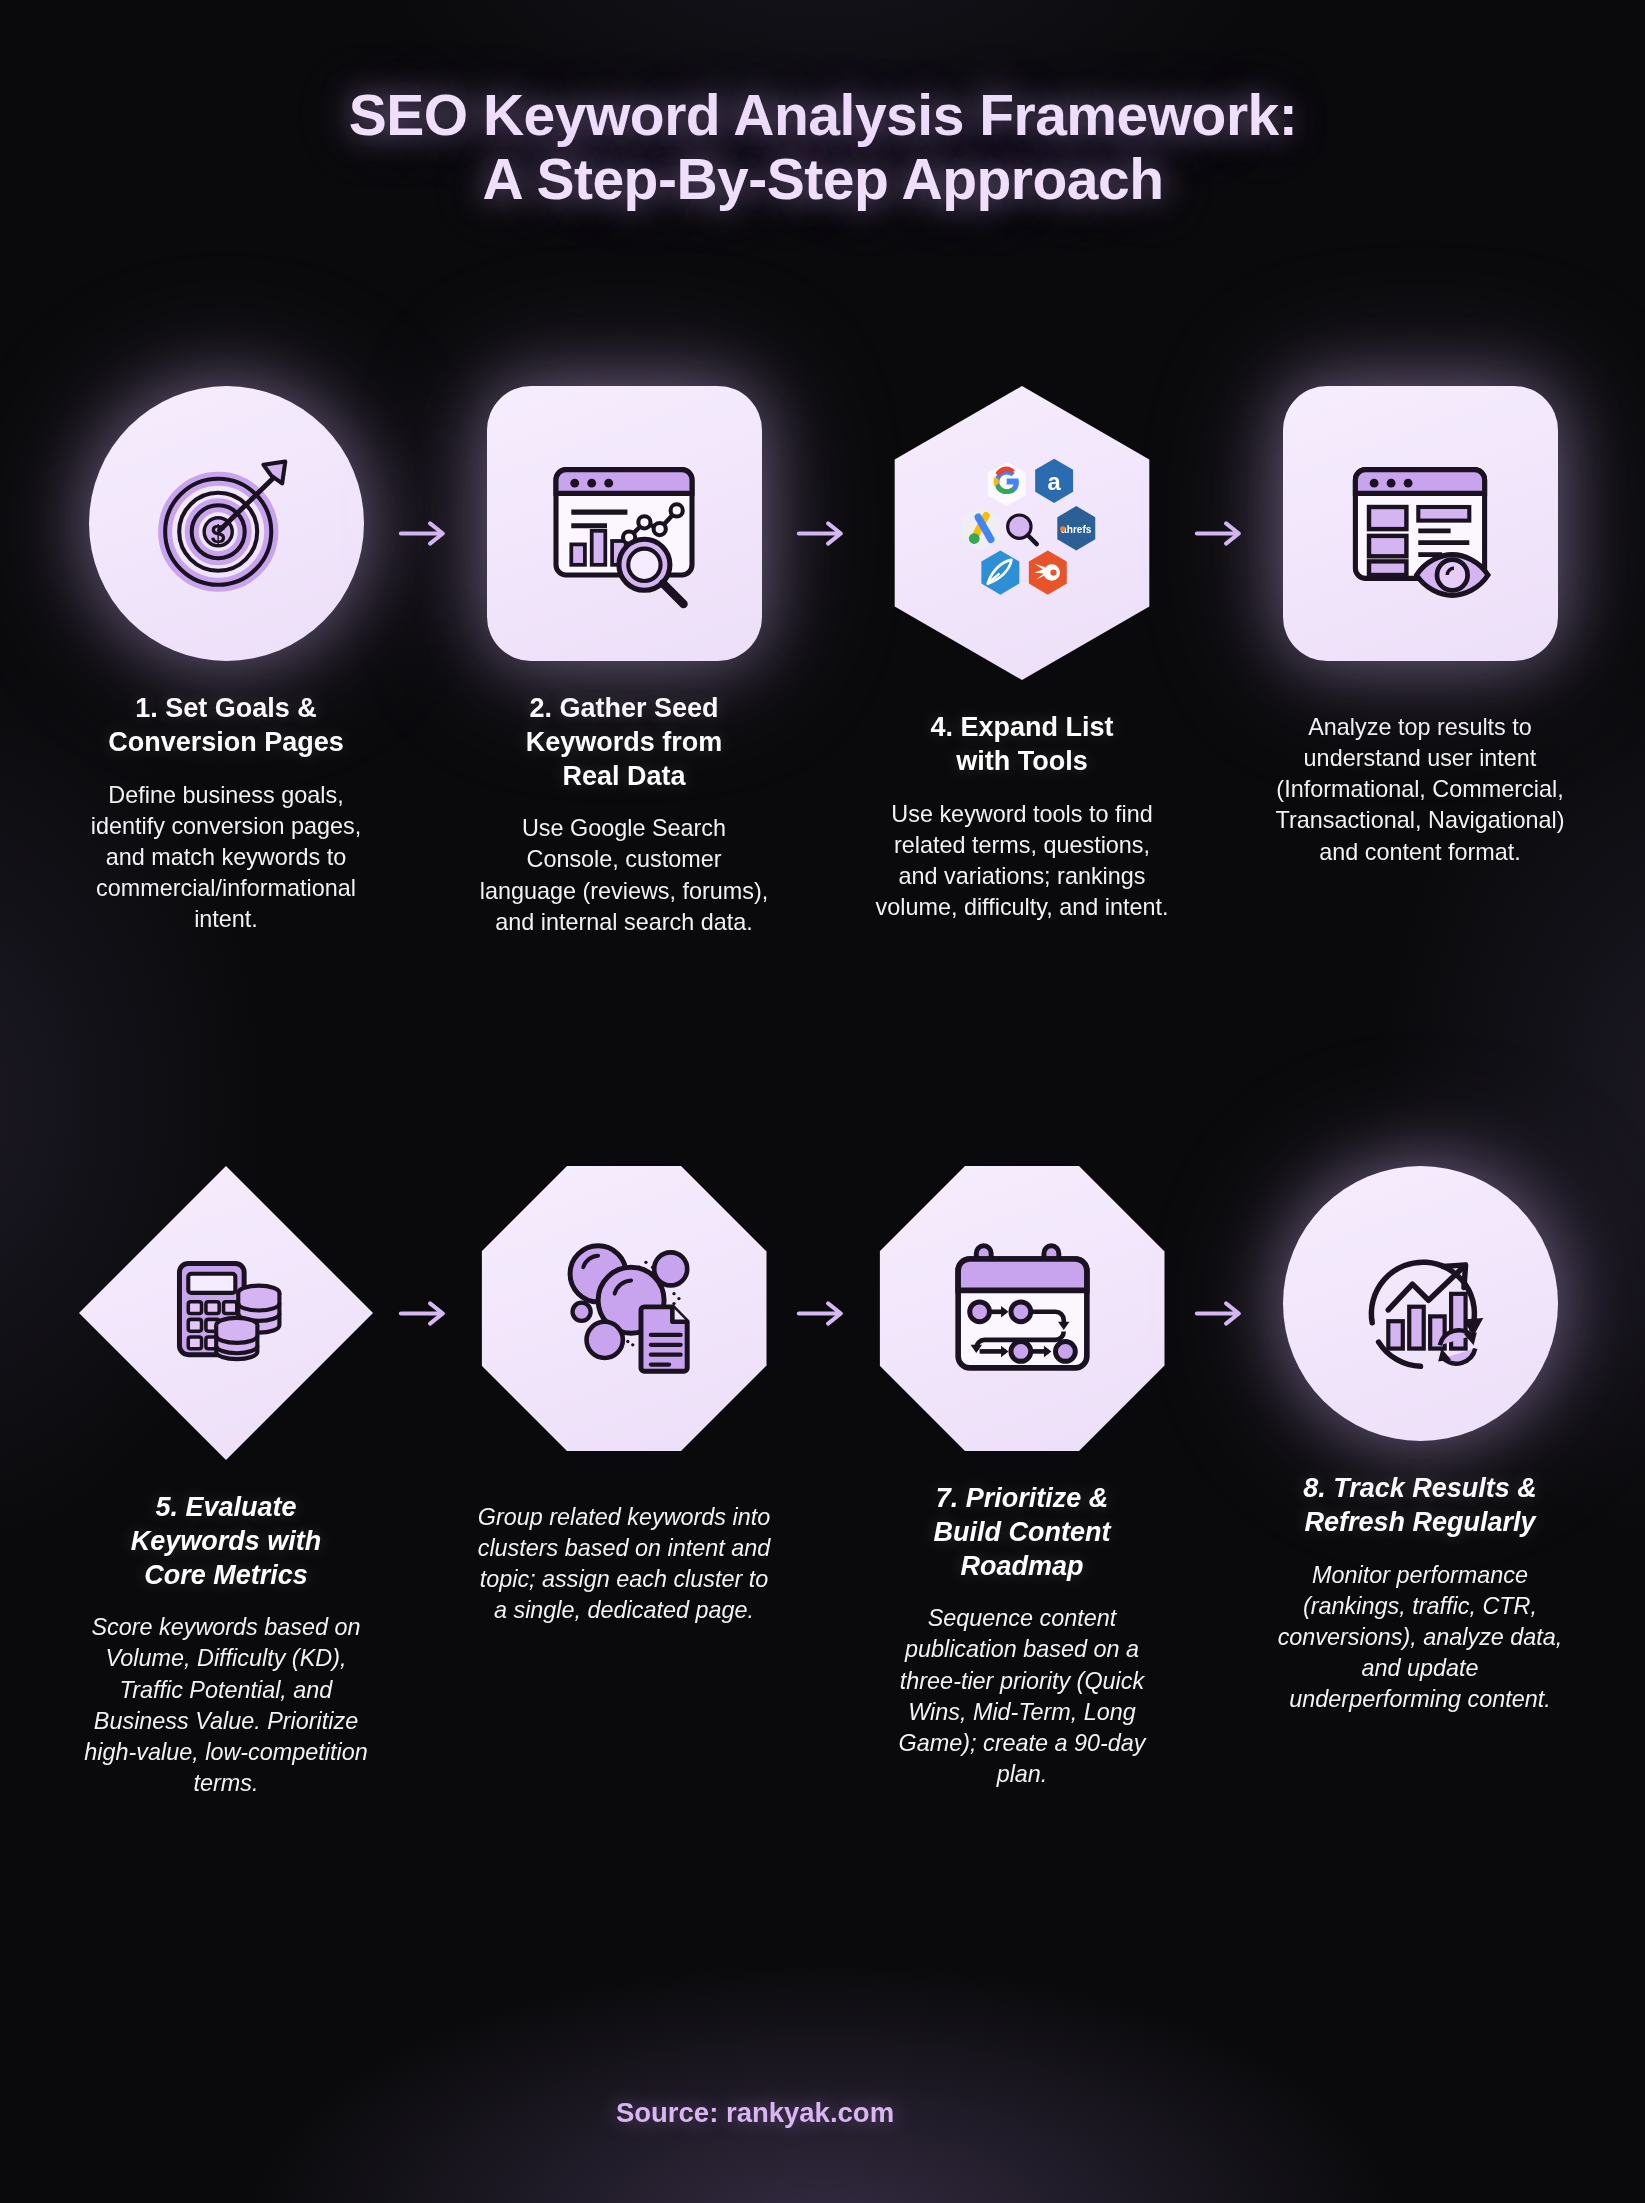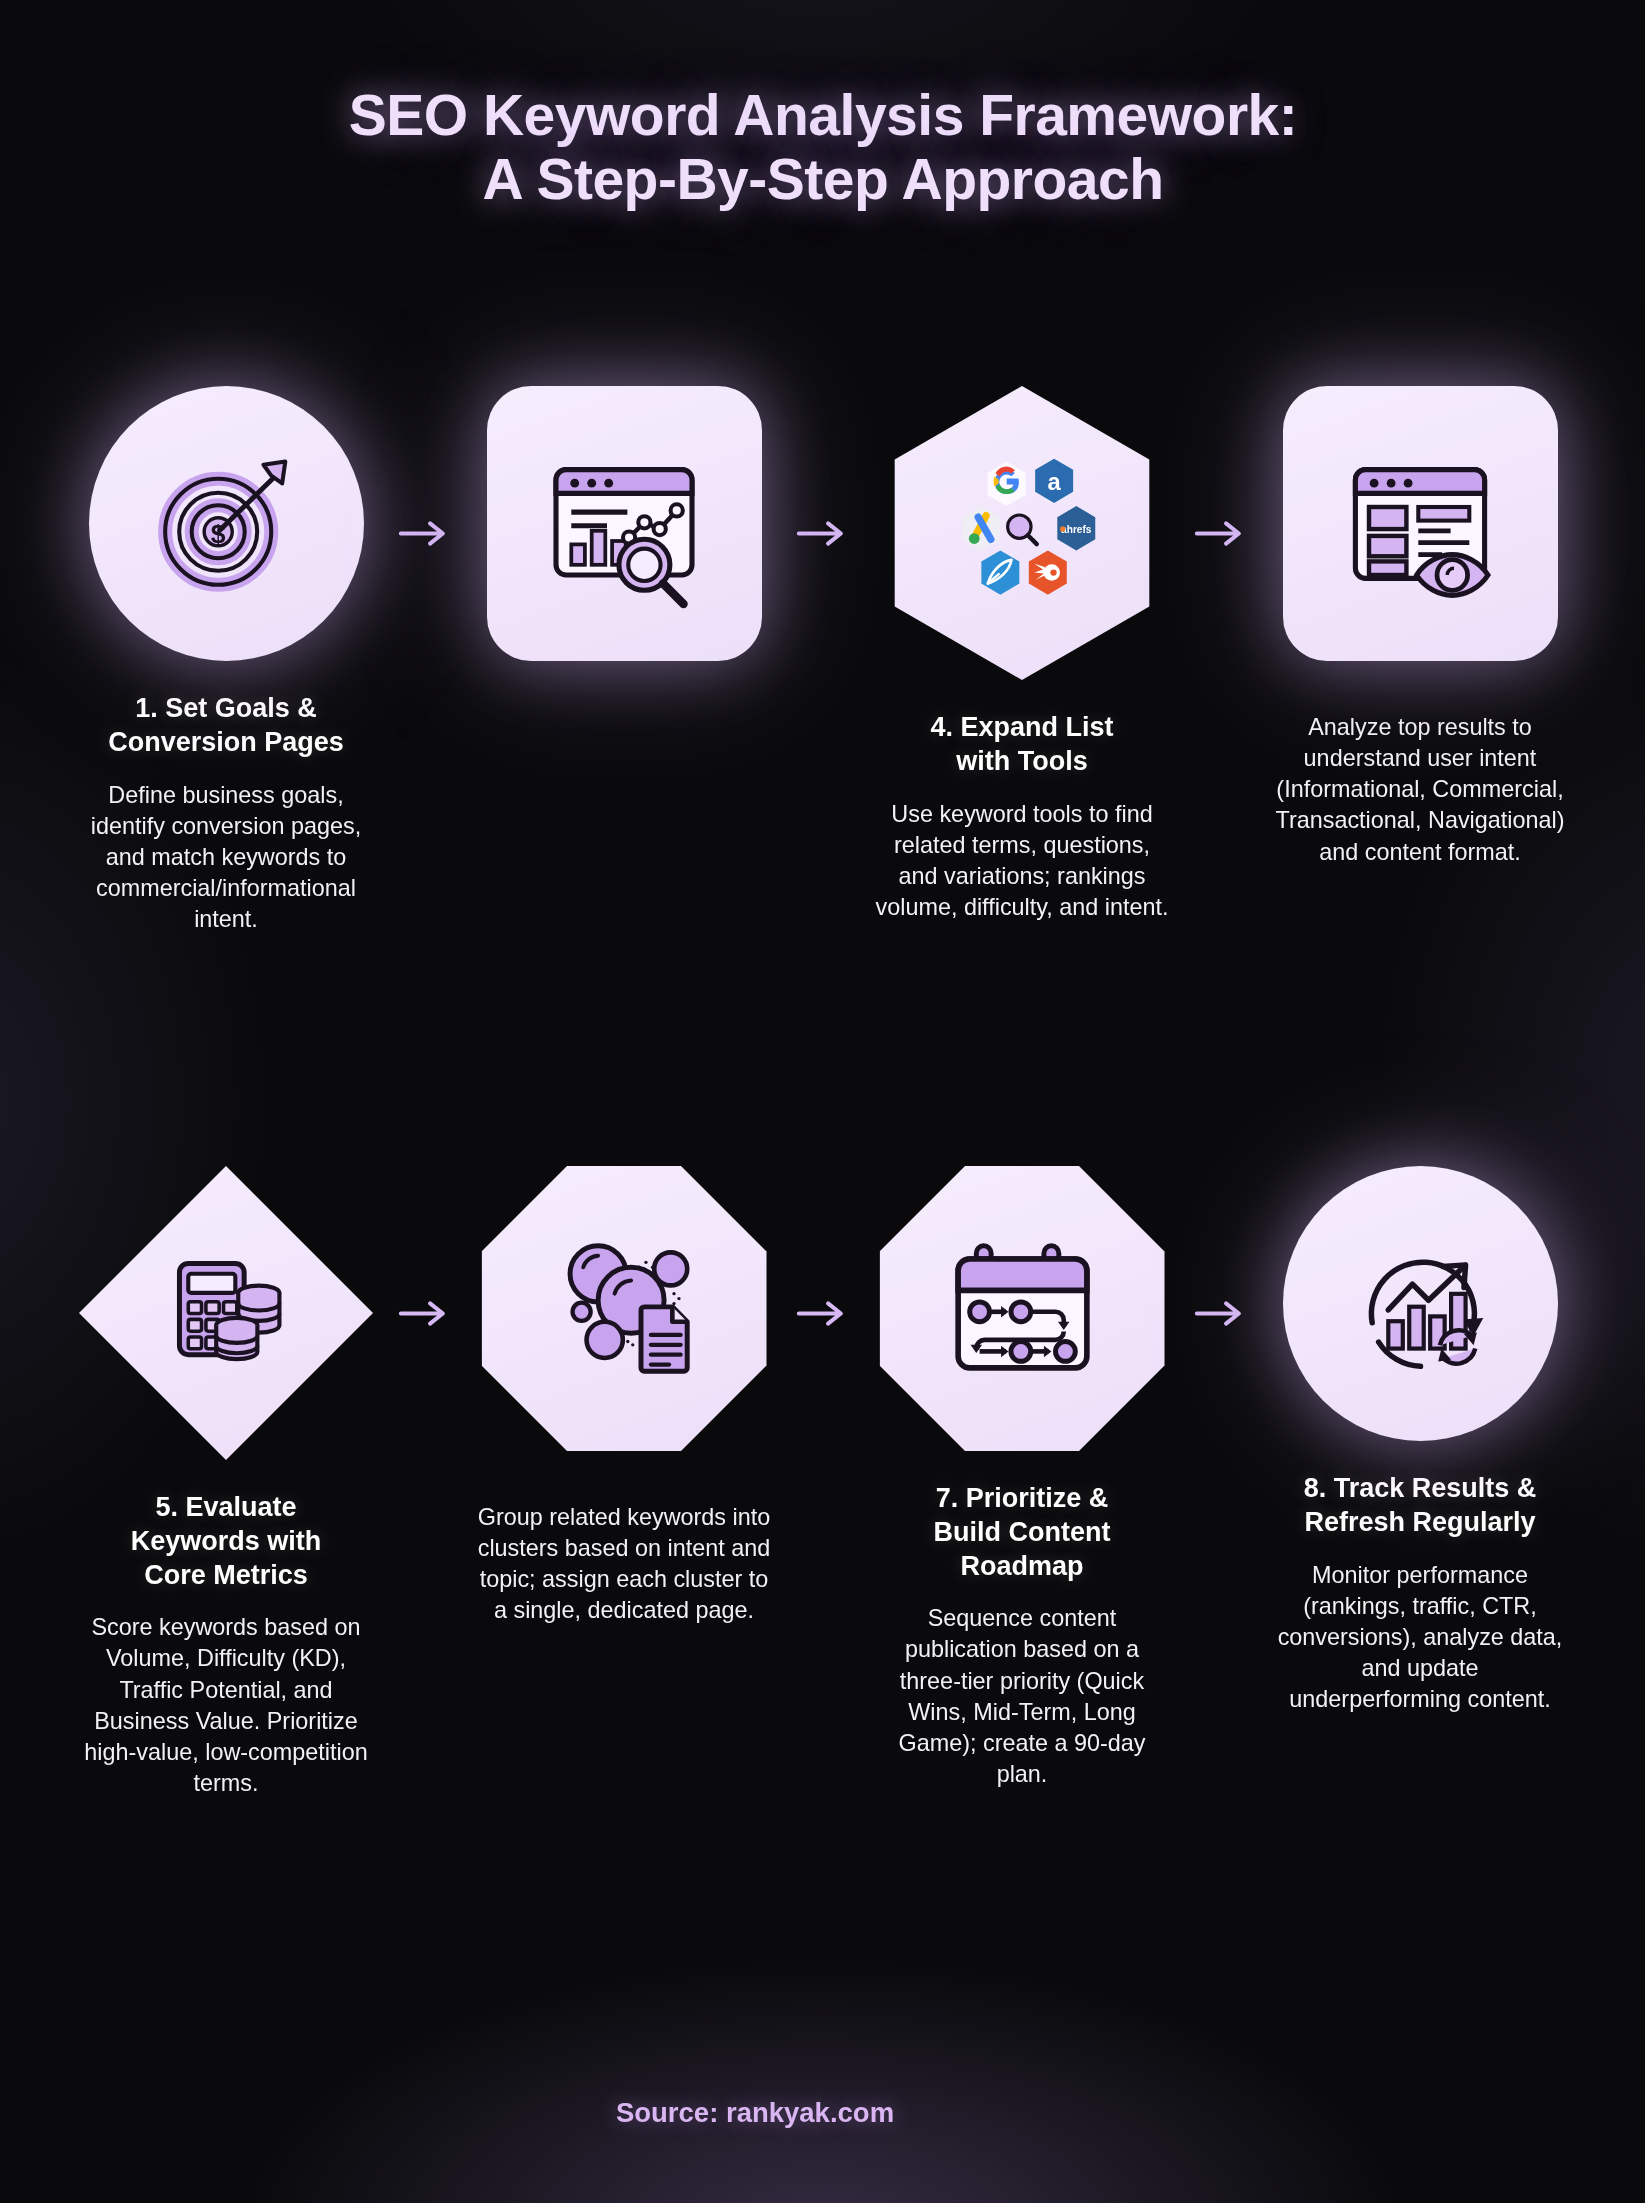--- a/index.html
+++ b/index.html
@@ -35,21 +35,21 @@
   .title .l2 { display:block; }
 
   .row {
     position:absolute;
     left:0; width:1646px;
     display:flex;
     justify-content:center;
     align-items:flex-start;
   }
   .row-1 { top:386px; }
-  .row-2 { top:1166px; }
+  .row-2 { top:1166px;font-style:italic; }
 
   .step { width:321px; display:flex; flex-direction:column; align-items:center; }
   .arrow-cell {
     width:77px;
     height:294px;
     display:flex; align-items:center; justify-content:center;
     flex:0 0 77px;
   }
   .arrow { width:55px; height:31px; }
 
@@ -154,20 +154,26 @@
           <circle cx="53" cy="58" r="3.6" fill="#fbf6ff" stroke="#1a1220" stroke-width="2.4"></circle>
           <circle cx="62" cy="49" r="3.6" fill="#fbf6ff" stroke="#1a1220" stroke-width="2.4"></circle>
           <circle cx="71" cy="53" r="3.6" fill="#fbf6ff" stroke="#1a1220" stroke-width="2.4"></circle>
           <circle cx="81" cy="42" r="3.6" fill="#fbf6ff" stroke="#1a1220" stroke-width="2.4"></circle>
           <circle cx="62" cy="74" r="15" fill="#d5b4f2" stroke="#1a1220" stroke-width="3"></circle>
           <circle cx="62" cy="74" r="9.5" fill="#f6ecff" stroke="#1a1220" stroke-width="2.4"></circle>
           <line x1="73" y1="85" x2="85" y2="97" stroke="#1a1220" stroke-width="5" stroke-linecap="round"></line>
         </svg>
         </span>
       </div>
+      <div class="step-body">
+        <div class="step-title" style="white-space:pre-line">2. Gather Seed
+Keywords from
+Real Data</div>
+        <div class="step-desc">Use Google Search Console, customer language (reviews, forums), and internal search data.</div>
+      </div>
     </div>
 
     <div class="arrow-cell">
       <svg class="arrow" viewBox="0 0 60 34">
           <path d="M3 17 H48 M35 6 L49 17 L35 28" fill="none" stroke="#d6b8f4" stroke-width="4.5" stroke-linecap="round" stroke-linejoin="round"></path>
         </svg>
     </div>
 
     <div class="step">
       <div class="badge hexagon">

